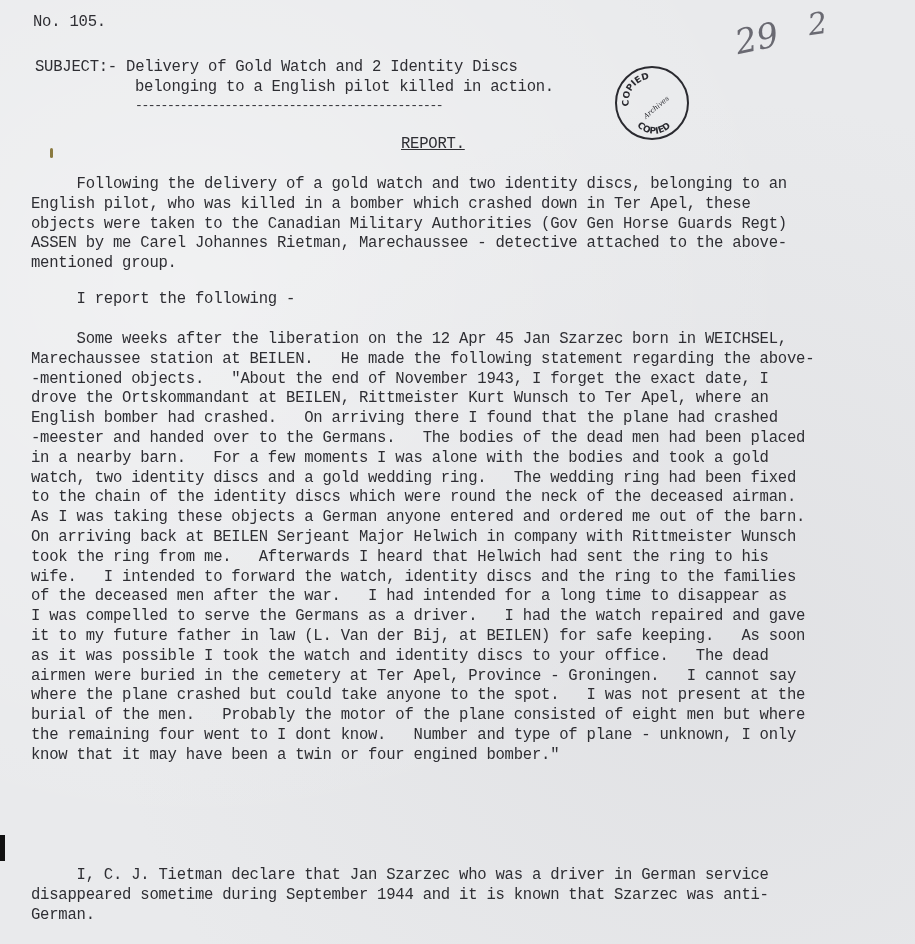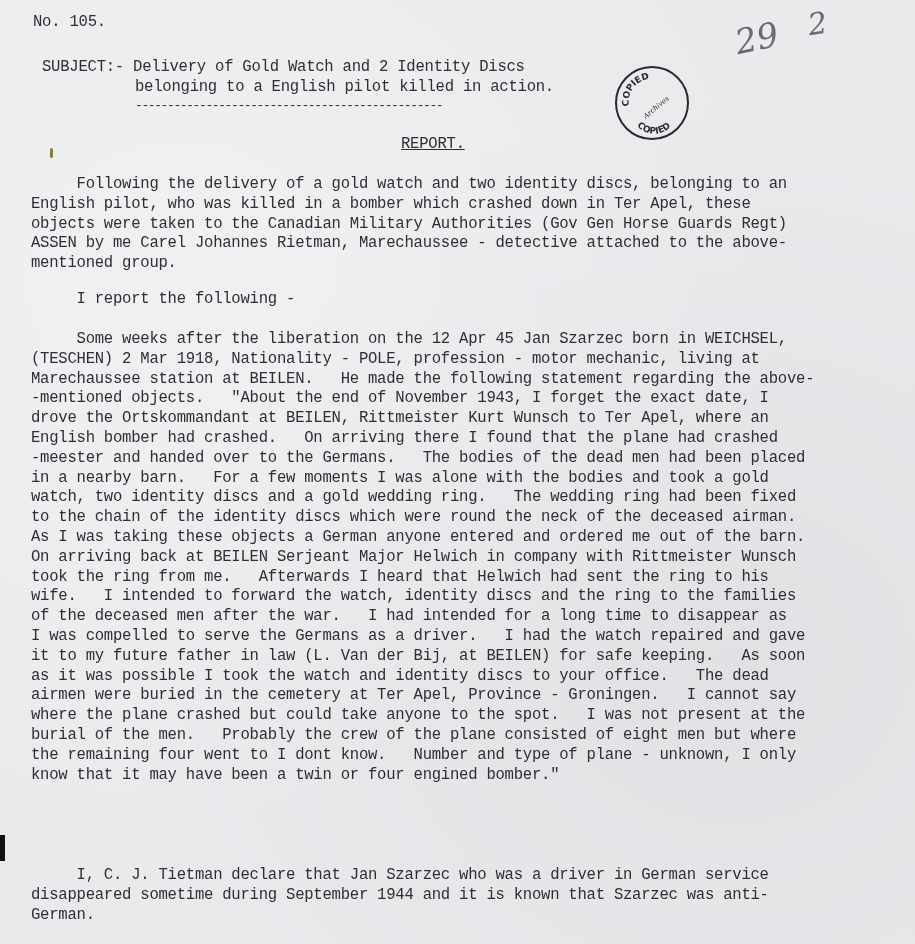--- a/index.html
+++ b/index.html
@@ -9,21 +9,21 @@
     background-image:
       radial-gradient(ellipse at 20% 30%, rgba(255,255,255,0.35), rgba(0,0,0,0) 60%),
       radial-gradient(ellipse at 80% 70%, rgba(200,200,205,0.25), rgba(0,0,0,0) 60%);
     color: #2e2e33;
     font-family: "Liberation Mono", "DejaVu Sans Mono", monospace;
     position: relative;
   }
   .page { position: absolute; left: 0; top: 0; width: 915px; height: 835px; }
   .tw { position: absolute; font-size: 15.6px; letter-spacing: -0.25px; white-space: pre; line-height: 19.8px; }
   .docno { left: 33px; top: 13px; }
-  .subject { left: 42px; top: 58px; text-align: center; }
+  .subject { left: 35px; top: 58px; text-align: center; }
   .subject-line2 { left: 135px; top: 78px; }
   .dashes { left: 135px; top: 96px; letter-spacing: -1.4px; font-size: 13px; }
   .report { left: 401px; top: 135px; text-decoration: underline; }
   .para { position: absolute; left: 31px; width: 870px; }
   .para .ln { display: block; font-size: 15.6px; letter-spacing: -0.25px; white-space: pre; line-height: 19.8px; height: 19.8px; }
   .p1 { top: 175px; }
   .p2 { top: 290px; }
   .p3 { top: 330px; }
   .p4 { top: 866px; }
   .stamp {
@@ -87,40 +87,39 @@
     <span class="ln">ASSEN by me Carel Johannes Rietman, Marechaussee - detective attached to the above-</span>
     <span class="ln">mentioned group.</span>
   </div>
 
   <div class="para p2">
     <span class="ln">     I report the following -</span>
   </div>
 
   <div class="para p3">
     <span class="ln">     Some weeks after the liberation on the 12 Apr 45 Jan Szarzec born in WEICHSEL,</span>
-    <span class="ln">(TESCHEN) 2 Mar 1918, Nationality - POLE, profession - motor mechanic, living at</span>
     <span class="ln">Marechaussee station at BEILEN.   He made the following statement regarding the above-</span>
     <span class="ln">-mentioned objects.   "About the end of November 1943, I forget the exact date, I</span>
     <span class="ln">drove the Ortskommandant at BEILEN, Rittmeister Kurt Wunsch to Ter Apel, where an</span>
     <span class="ln">English bomber had crashed.   On arriving there I found that the plane had crashed</span>
     <span class="ln">-meester and handed over to the Germans.   The bodies of the dead men had been placed</span>
     <span class="ln">in a nearby barn.   For a few moments I was alone with the bodies and took a gold</span>
     <span class="ln">watch, two identity discs and a gold wedding ring.   The wedding ring had been fixed</span>
     <span class="ln">to the chain of the identity discs which were round the neck of the deceased airman.</span>
     <span class="ln">As I was taking these objects a German anyone entered and ordered me out of the barn.</span>
     <span class="ln">On arriving back at BEILEN Serjeant Major Helwich in company with Rittmeister Wunsch</span>
     <span class="ln">took the ring from me.   Afterwards I heard that Helwich had sent the ring to his</span>
     <span class="ln">wife.   I intended to forward the watch, identity discs and the ring to the families</span>
     <span class="ln">of the deceased men after the war.   I had intended for a long time to disappear as</span>
     <span class="ln">I was compelled to serve the Germans as a driver.   I had the watch repaired and gave</span>
     <span class="ln">it to my future father in law (L. Van der Bij, at BEILEN) for safe keeping.   As soon</span>
     <span class="ln">as it was possible I took the watch and identity discs to your office.   The dead</span>
     <span class="ln">airmen were buried in the cemetery at Ter Apel, Province - Groningen.   I cannot say</span>
     <span class="ln">where the plane crashed but could take anyone to the spot.   I was not present at the</span>
-    <span class="ln">burial of the men.   Probably the crew of the plane consisted of eight men but where</span>
+    <span class="ln">burial of the men.   Probably the motor of the plane consisted of eight men but where</span>
     <span class="ln">the remaining four went to I dont know.   Number and type of plane - unknown, I only</span>
     <span class="ln">know that it may have been a twin or four engined bomber."</span>
   </div>
 
   <div class="para p4">
     <span class="ln">     I, C. J. Tietman declare that Jan Szarzec who was a driver in German service</span>
     <span class="ln">disappeared sometime during September 1944 and it is known that Szarzec was anti-</span>
     <span class="ln">German.</span>
   </div>
 

